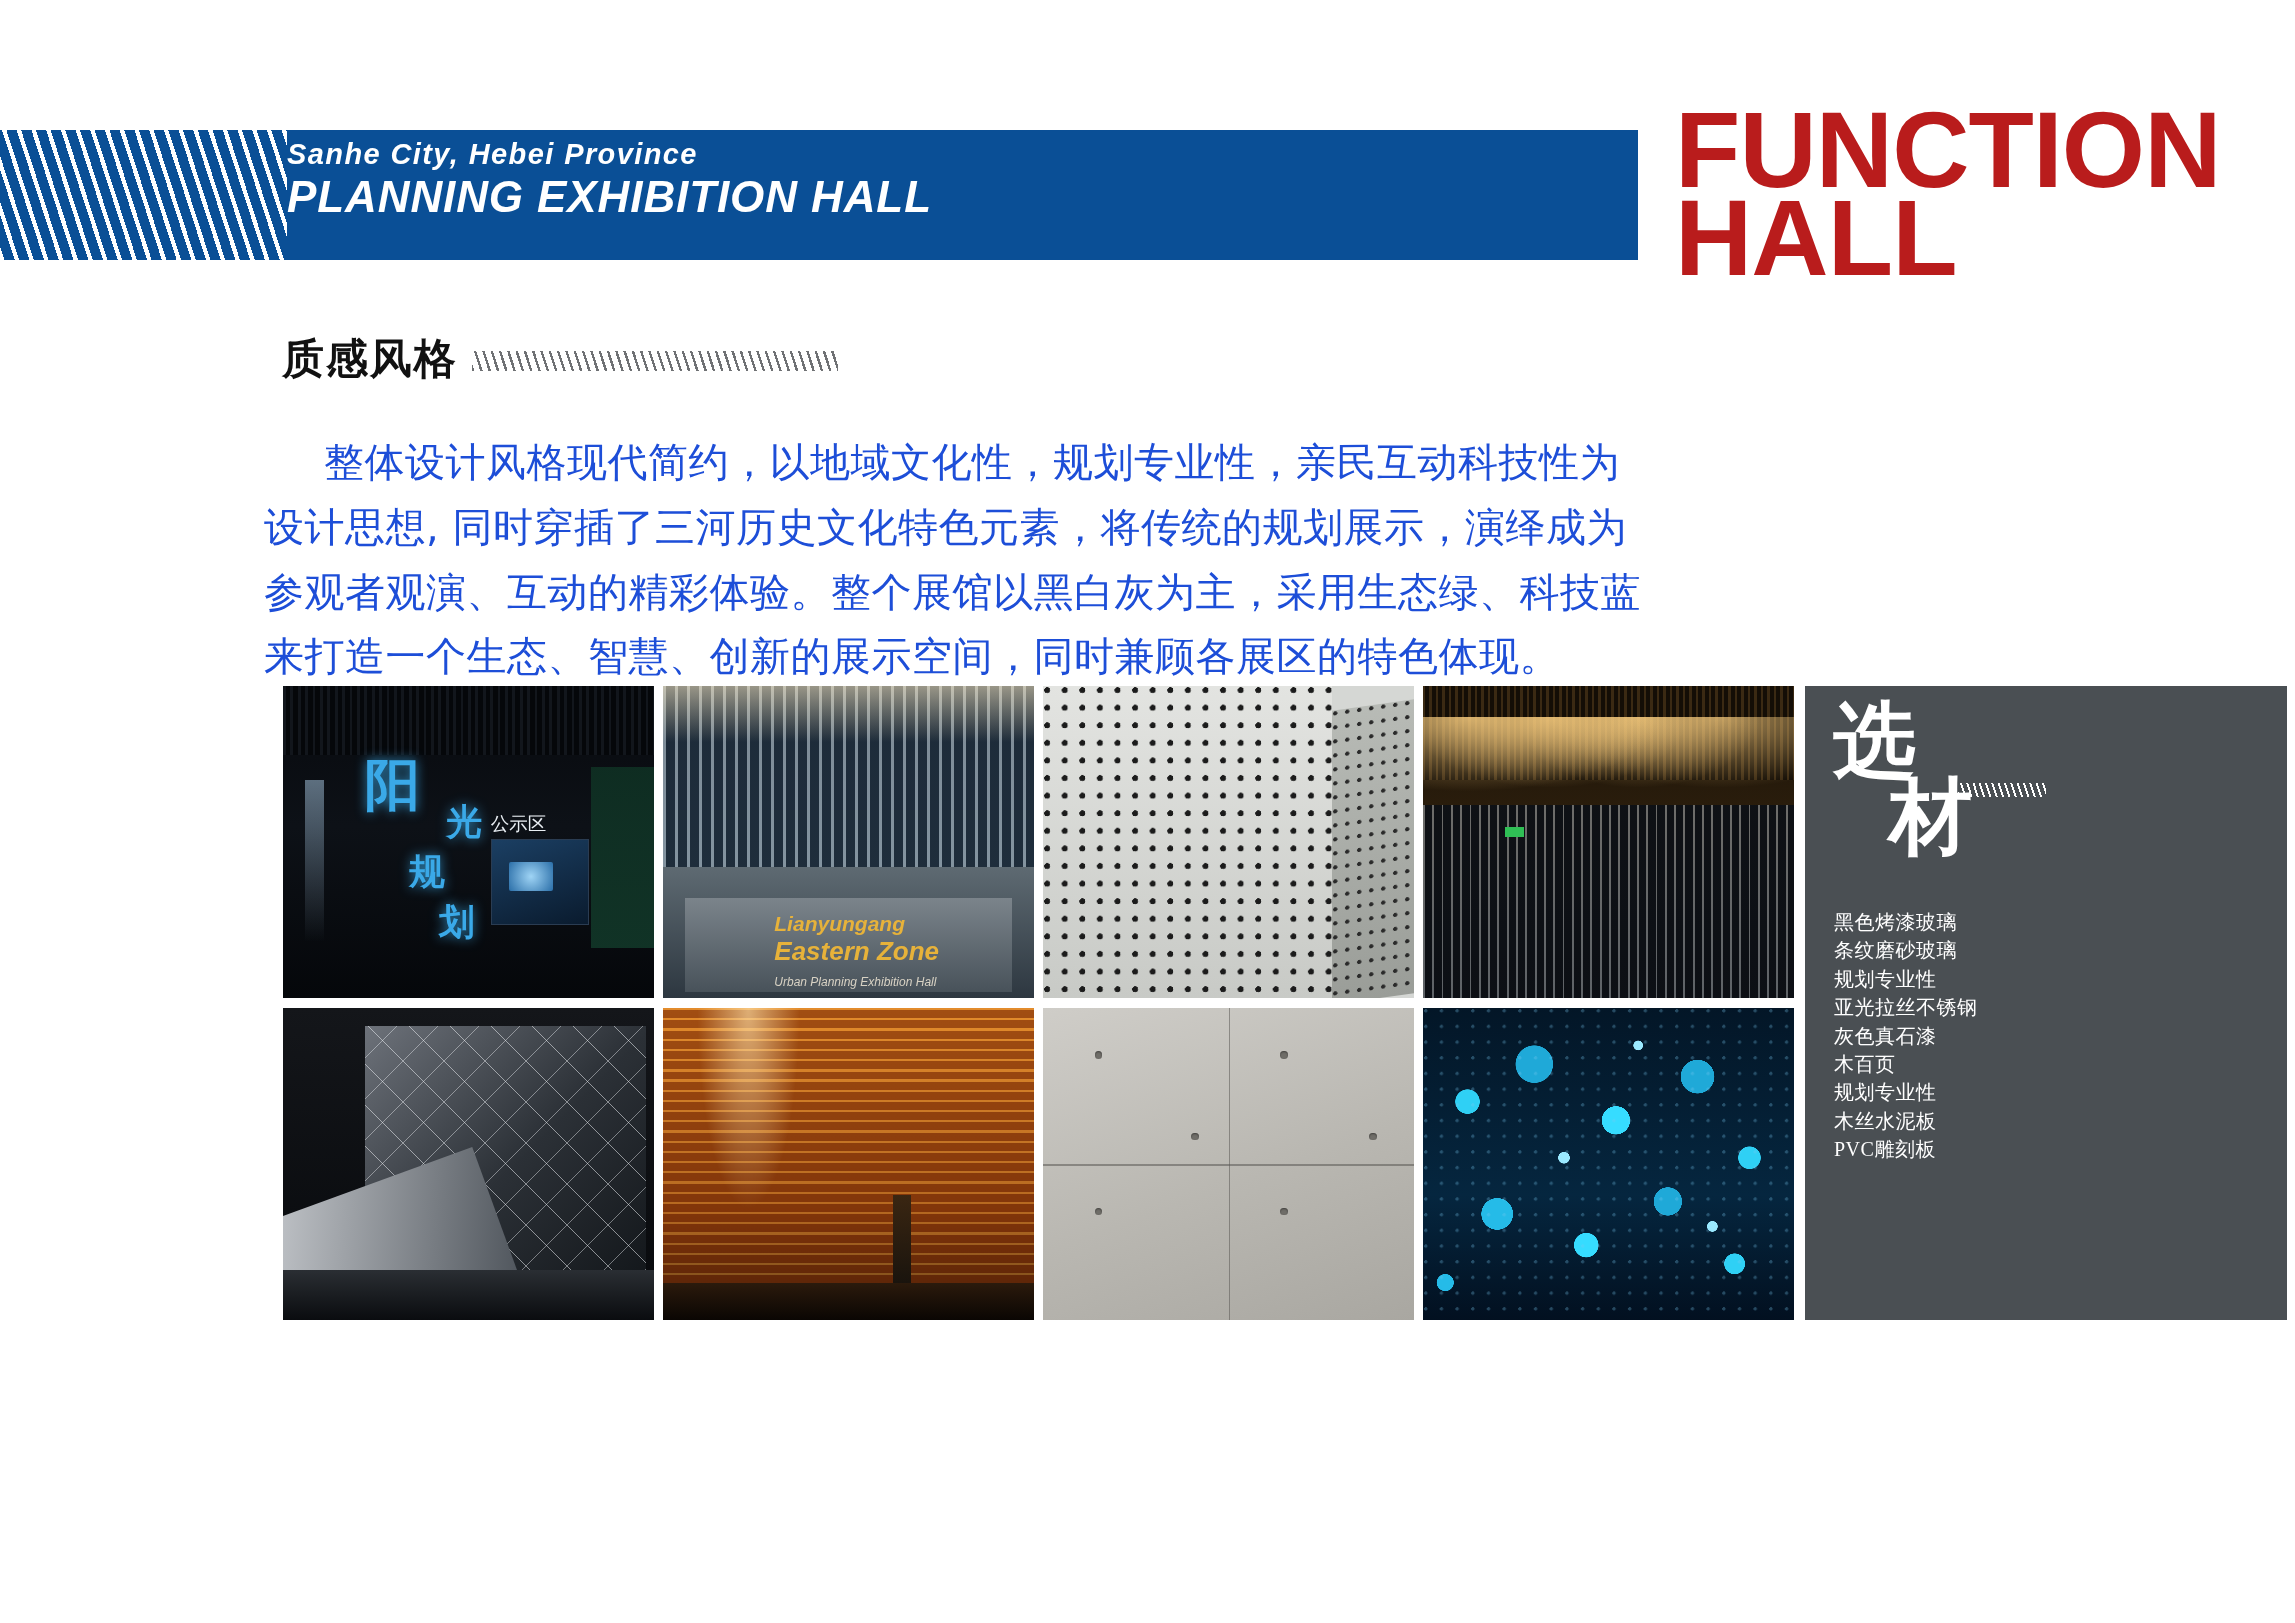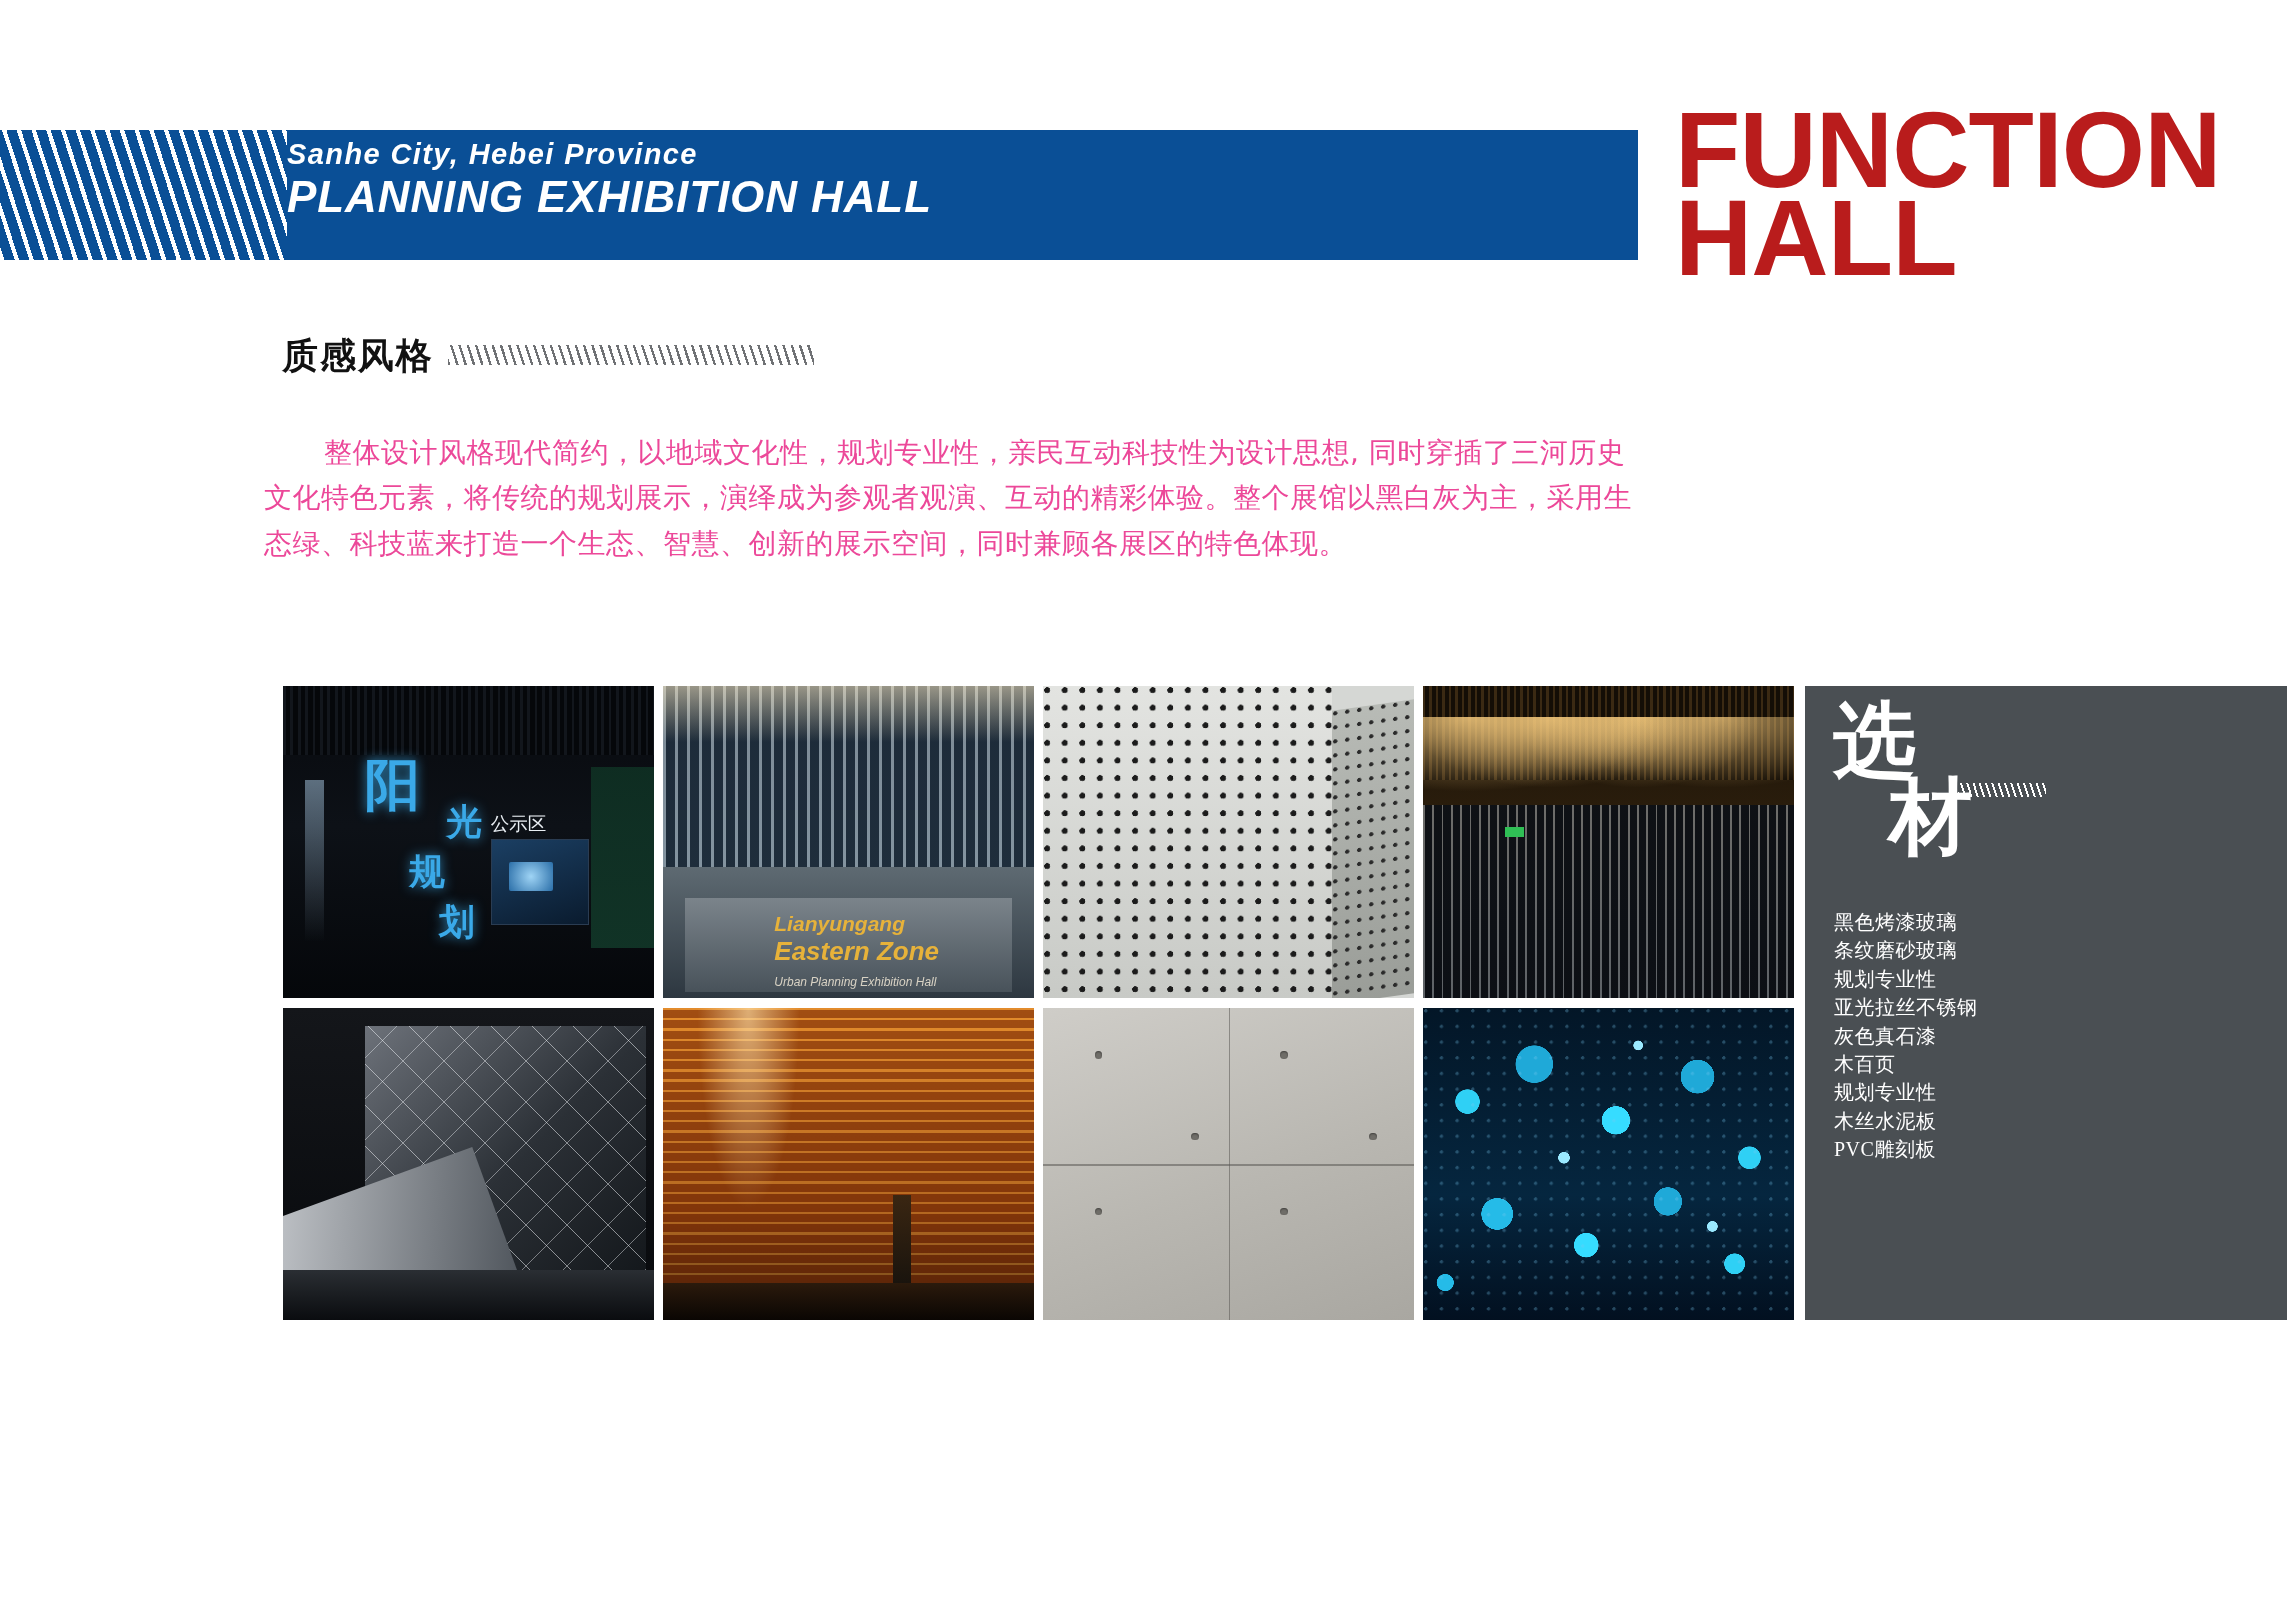--- a/index.html
+++ b/index.html
@@ -60,41 +60,41 @@
   }
 
   
   .section-title-wrap{
     position:absolute;
     left:282px;top:338px;
     display:flex;
     align-items:flex-end;
   }
   .section-title{
-    font-size:36px;
+    font-size:42px;
     font-weight:bold;
     color:#111111;
     letter-spacing:1.9px;
     line-height:1;
     font-family:"DejaVu Sans", sans-serif;
   }
   .title-hatch{
     width:366px;height:19.4px;
     margin-left:14px;margin-bottom:9.3px;
     background:repeating-linear-gradient(72deg,#6f7174 0px,#6f7174 2.3px,#ffffff 2.3px,#ffffff 7.9px);
   }
 
   
   .body-text{
     position:absolute;
     left:264px;top:430px;
     width:1383px;
-    font-size:28px;
+    font-size:40px;
     line-height:1.62;
-    color:#ec4899;
+    color:#1d4ed8;
     text-indent:60px;
     font-family:"DejaVu Sans", sans-serif;
     letter-spacing:0.5px;
   }
 
   
   .grid{
     position:absolute;
     left:283px;top:686px;
     width:1511px;height:634px;

